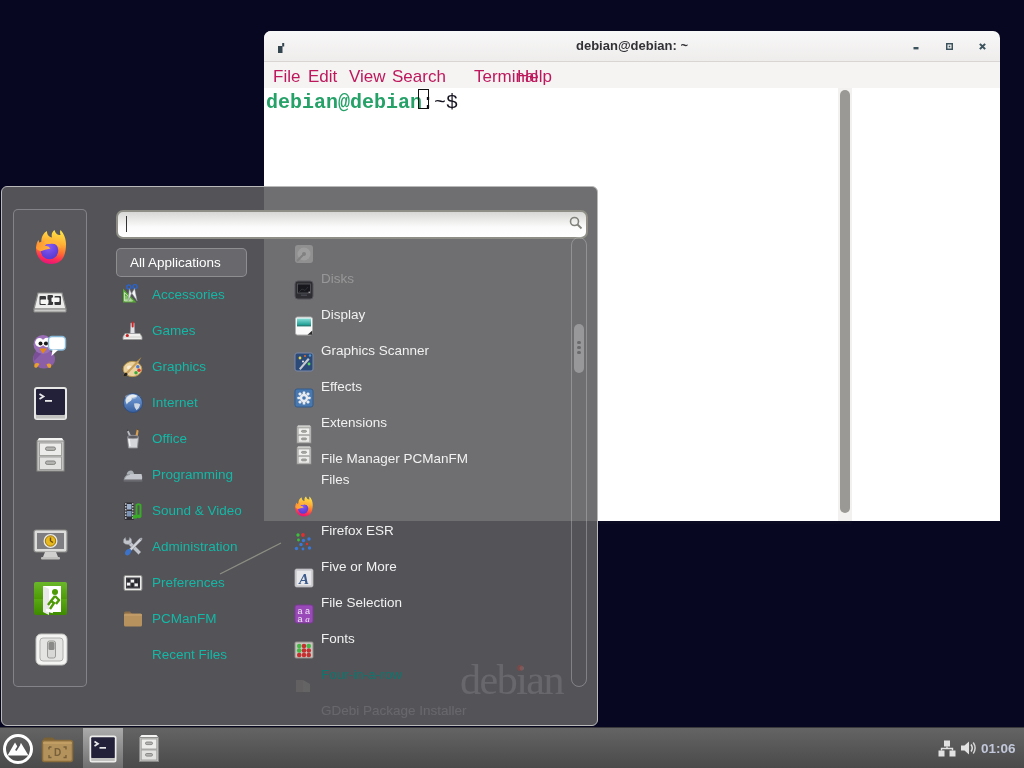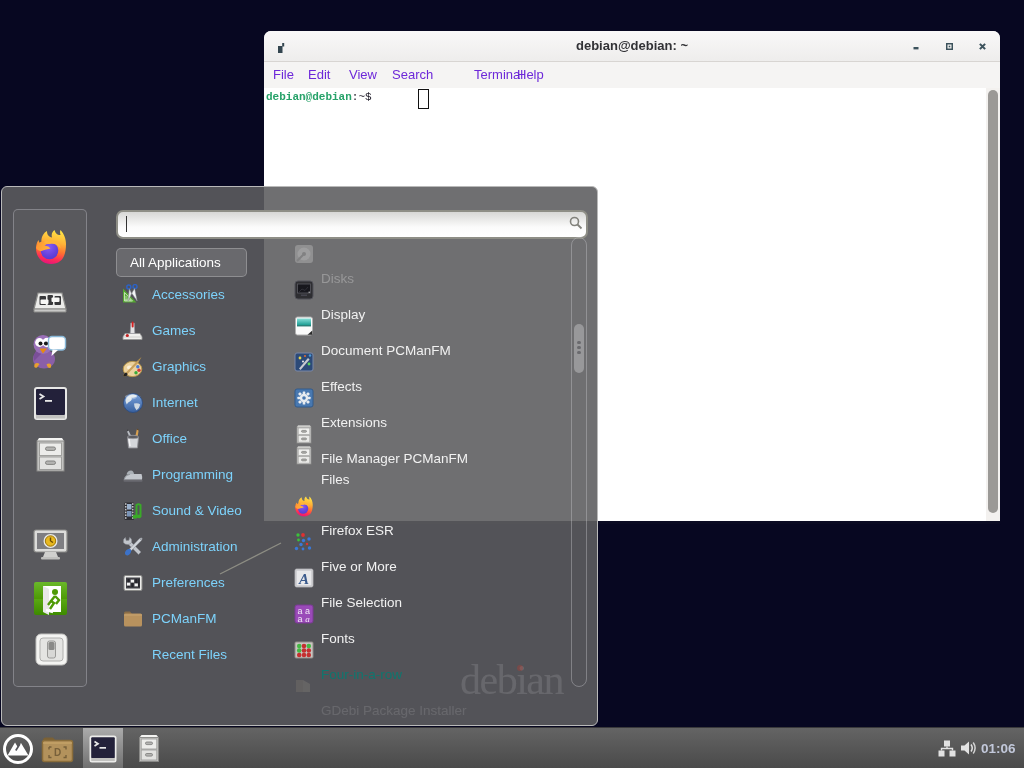--- a/index.html
+++ b/index.html
@@ -1,29 +1,29 @@
 <!DOCTYPE html>
 <html><head>
 <meta charset="utf-8">
 <style>
   * { margin:0; padding:0; box-sizing:border-box; }
   html,body { width:1024px; height:768px; overflow:hidden; }
   body { font-family:"Liberation Sans", sans-serif; background:#070721; position:relative; }
   .abs { position:absolute; }
 
   
-  #term { left:264px; top:31px; width:736px; height:490px; border-radius:7px 7px 0 0;
+  #term { left:264px; top:31px; width:588px; height:490px; border-radius:7px 7px 0 0;
           box-shadow:0 3px 1px rgba(12,12,35,.9); background:#fff; }
   #titlebar { left:0; top:0; width:736px; height:31px; border-radius:7px 7px 0 0;
               background:linear-gradient(#f9f8f8, #eeedec); border-bottom:1px solid #d8d5d2; }
   #title { width:736px; text-align:center; top:7px; font-size:13px; font-weight:bold; color:#323236; }
   #menubar { left:0; top:31px; width:736px; height:26px; background:#f5f4f3; }
-  .mi { position:absolute; top:5px; font-size:13px; color:#6d28d9; }
+  .mi { position:absolute; top:5px; font-size:17px; color:#be185d; }
   #tcontent { left:0; top:57px; width:736px; height:433px; background:#fff;
-              font-family:"Liberation Mono", monospace; font-size:11px; }
+              font-family:"Liberation Mono", monospace; font-size:20px; }
   #prompt { left:2px; top:3px; }
   #prompt b { color:#26a269; }
   #prompt span { color:#171421; }
   #cursor { left:154px; top:1px; width:11px; height:19.5px; border:1.7px solid #111; }
   #tscroll { right:0px; top:57px; width:14px; height:433px; background:#f3f1ef; }
   #tthumb { left:2px; top:2px; width:10px; height:423px; background:#9b9996; border-radius:5px; }
 
   
   #menu { left:1px; top:186px; width:597px; height:540px; background:rgba(93,93,96,0.89);
           border:1px solid #b9b9b9; border-radius:6px; }
@@ -35,21 +35,21 @@
   #strip { left:11px; top:22px; width:74px; height:478px; border:1px solid rgba(185,185,190,.45);
            border-radius:5px; background:rgba(255,255,255,.035); }
   .fav { position:absolute; }
   #search { left:114px; top:23px; width:472px; height:29px; border:2px solid #8e8e86; border-radius:7px;
             background:linear-gradient(#d7d7d5, #fbfbfb 60%, #ffffff); }
   #caret { left:124px; top:29px; width:1px; height:16px; background:#333; }
   #mag { left:567px; top:29px; }
   #allapps { left:114px; top:61px; width:131px; height:29px; background:rgba(255,255,255,.13);
              border:1px solid rgba(255,255,255,.25); border-radius:5px;
              color:#fff; font-size:13.5px; line-height:27px; padding-left:13px; }
-  .cat { position:absolute; left:120px; width:175px; height:22px; color:#7dd3fc; font-size:13.5px; }
+  .cat { position:absolute; left:120px; width:175px; height:22px; color:#14b8a6; font-size:13.5px; }
   .cat svg { position:absolute; left:0; top:0; }
   .cat .ct { position:absolute; left:30px; top:3px; white-space:nowrap; }
   .app { position:absolute; left:292px; width:295px; height:22px; color:#f1f1f1; font-size:13.5px; }
   .app svg { position:absolute; left:0; top:0; }
   .app .at { position:absolute; left:27px; top:3px; white-space:nowrap;margin-top:24px; }
   #mscroll { left:569px; top:50px; width:16px; height:450px; border:1px solid rgba(200,200,205,.4);
              border-radius:8px; }
   #mthumb { left:2px; top:86px; width:10px; height:49px; background:#98989a; border-radius:5px; }
   .gdot { position:absolute; left:3.4px; width:3.2px; height:3.2px; border-radius:2px; background:#6a6a6e; }
   #dline { left:217px; top:355px; width:64px; height:34px; overflow:visible; }
@@ -365,21 +365,21 @@
         <defs>
             <linearGradient id="scn" x1="0" y1="0" x2="0" y2="1">
           <stop offset="0" stop-color="#8ae0da"></stop>
               <stop offset="1" stop-color="#16998f"></stop>
             </linearGradient>
           </defs>
         <rect x="3" y="2.5" width="14" height="7" fill="url(#scn)"></rect>
         <rect x="3" y="9.2" width="14" height="1.2" fill="#136e66"></rect>
         <path d="M13.5 18.8 L18.3 18.8 L18.3 14.5 Z" fill="#2a2a2a"></path>
       </svg>
-      <span class="at">Document PCManFM</span>
+      <span class="at">Graphics Scanner</span>
     </div>
     <div class="app" style="top:165px">
       <svg width="20" height="20" viewBox="0 0 20 20">
         <rect x="1" y="1" width="18" height="18" rx="2" fill="#2c4a78"></rect>
         <rect x="1" y="1" width="18" height="18" rx="2" fill="none" stroke="#7a88a8" stroke-width="1"></rect>
         <path d="M5 16.5 L14 6 L15.6 7.4 L6.5 18 Z" fill="#c8cad0"></path>
         <circle cx="6" cy="6" r="1.4" fill="#e8d44a"></circle>
         <circle cx="11" cy="4" r="1.1" fill="#d86a3a"></circle>
         <circle cx="15" cy="12" r="1.4" fill="#5ad45a"></circle>
         <circle cx="9" cy="9.5" r="1" fill="#e8e8e8"></circle>

